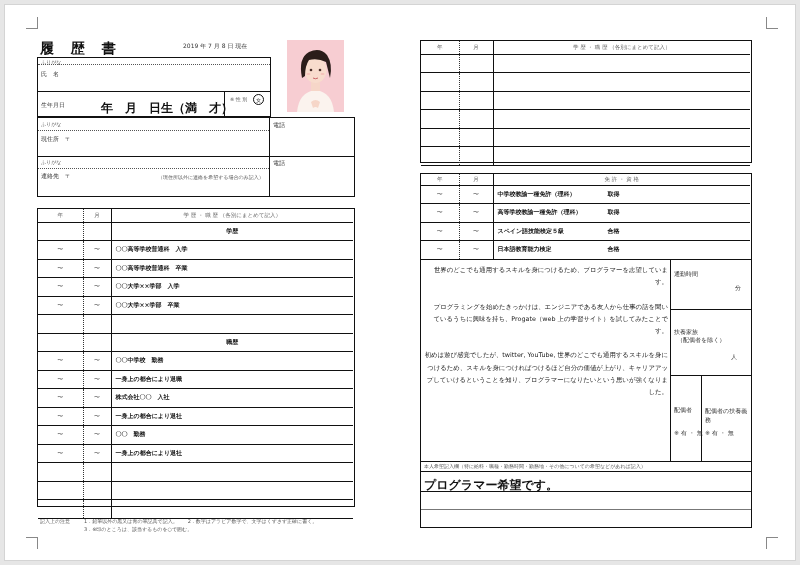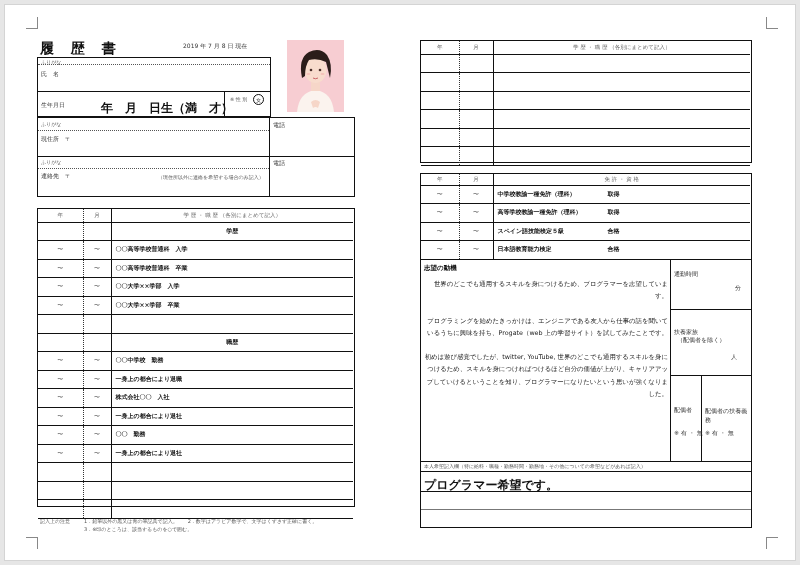--- a/index.html
+++ b/index.html
@@ -251,24 +251,23 @@
           <td class="c1" style="width: 38px; height: 18.5px;">〜</td>
           <td class="c2" style="width: 34px; height: 18.5px;">〜</td>
           <td class="c3" style="height: 18.5px;"><span style="display:inline-block; width:110px;">日本語教育能力検定</span><span>合格</span></td>
         </tr>
       </tbody>
   </table>
 </div>
 
 <div class="abs box" style="left:420px; top:260px; width:332px; height:268px; border-top:none;">
   <div class="abs" style="left:3px; top:4px; width:244px;">
-    <div class="txt bold" style="font-size:6.5px; margin-bottom:5px;">志望の動機</div>
     <div class="motive-text" id="motive-paras">
         <p style="margin-bottom:12px;">世界のどこでも通用するスキルを身につけるため、プログラマーを志望しています。</p>
-        <p style="margin-bottom:12px;">プログラミングを始めたきっかけは、エンジニアである友人から仕事の話を聞いているうちに興味を持ち、Progate（web 上の学習サイト）を試してみたことです。</p>
+        <p style="margin-bottom:12px;margin-left:7px;">プログラミングを始めたきっかけは、エンジニアである友人から仕事の話を聞いているうちに興味を持ち、Progate（web 上の学習サイト）を試してみたことです。</p>
         <p style="margin-bottom:12px;">初めは遊び感覚でしたが、twitter, YouTube, 世界のどこでも通用するスキルを身につけるため、スキルを身につければつけるほど自分の価値が上がり、キャリアアップしていけるということを知り、プログラマーになりたいという思いが強くなりました。</p>
       </div>
   </div>
   <div class="abs" style="left:249px; top:0; height:201px; border-left:1.5px solid #111;"></div>
   <div class="abs sm" style="left:253px; top:10px;">通勤時間</div>
   <div class="abs sm" style="left:314px; top:24px;">分</div>
   <div class="abs" style="left:249px; top:49px; width:82px; border-top:1.5px solid #111;"></div>
   <div class="abs sm" style="left:253px; top:68px;">扶養家族</div>
   <div class="abs sm" style="left:256px; top:76px;">（配偶者を除く）</div>
   <div class="abs sm" style="left:310px; top:93px;">人</div>

